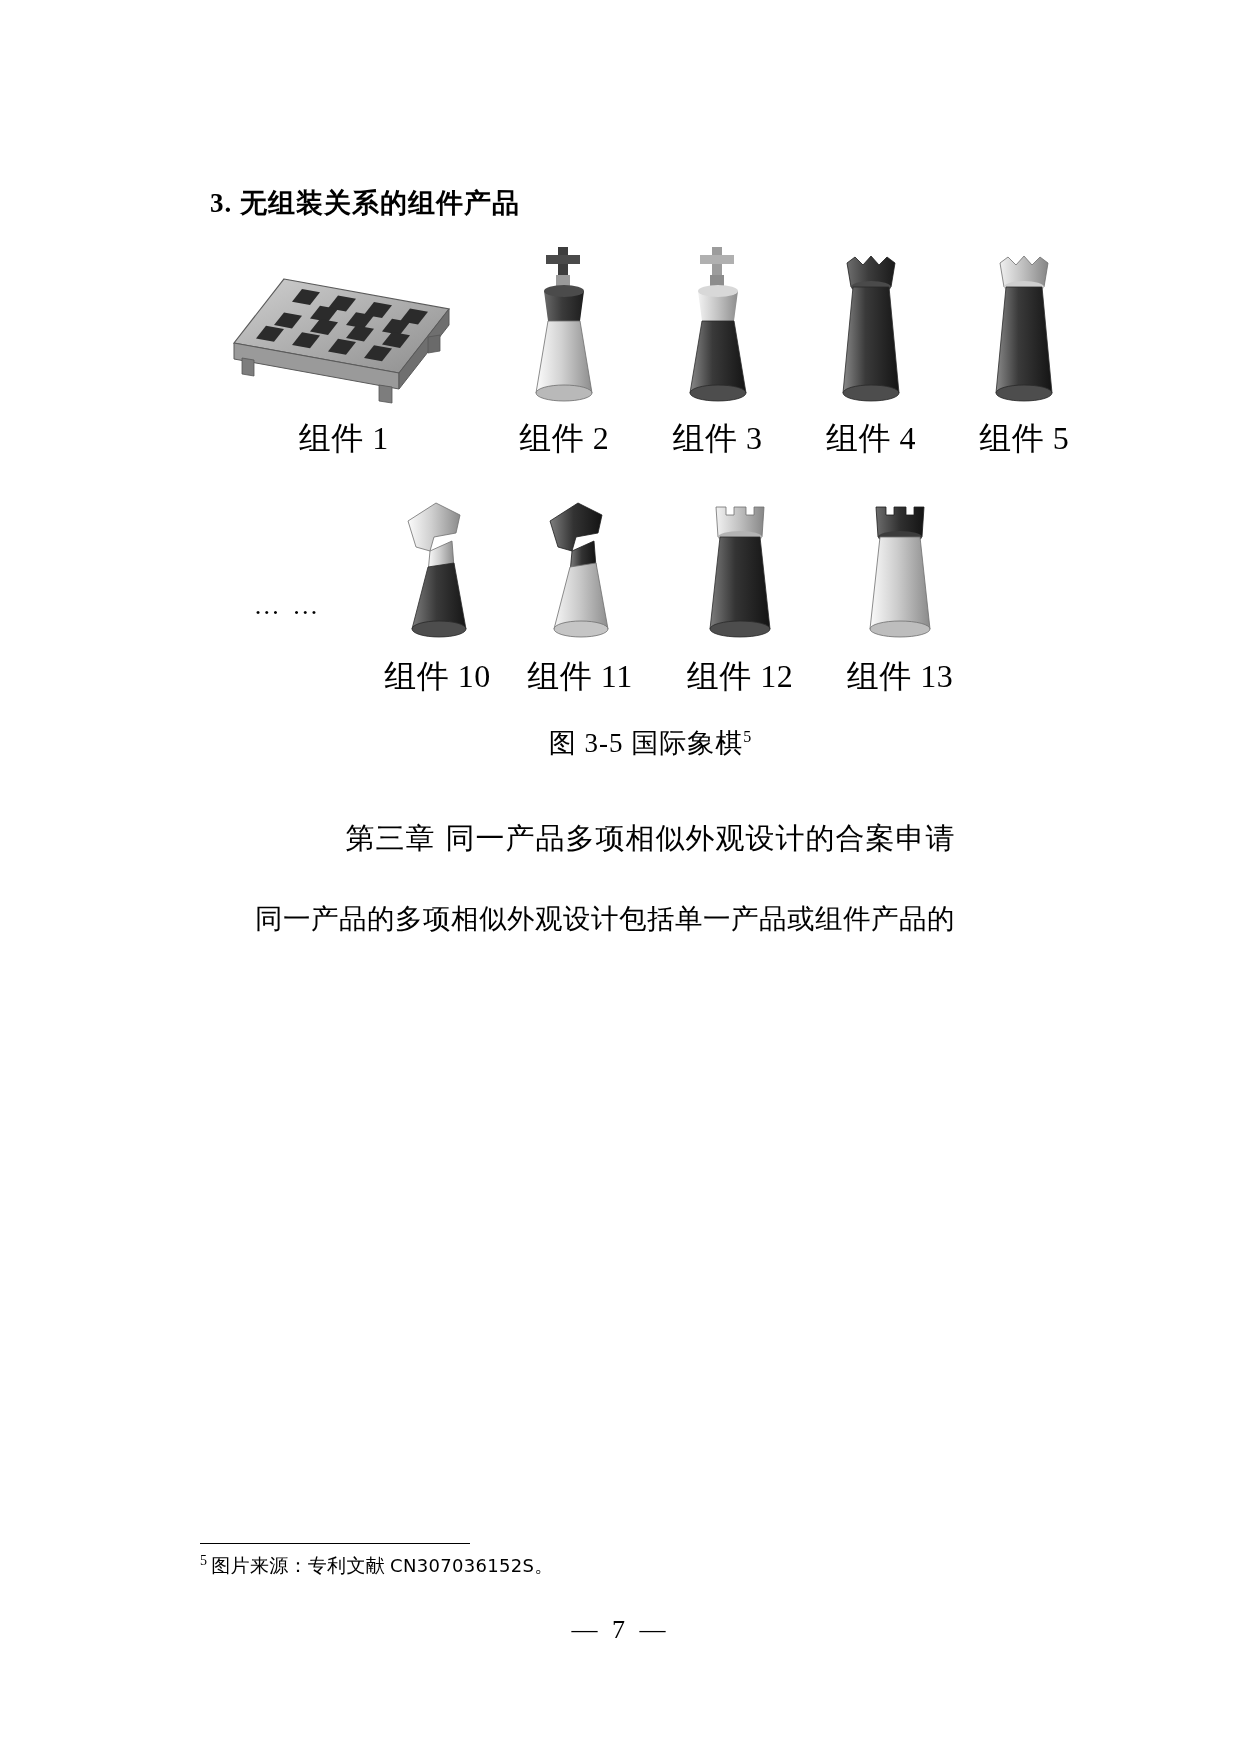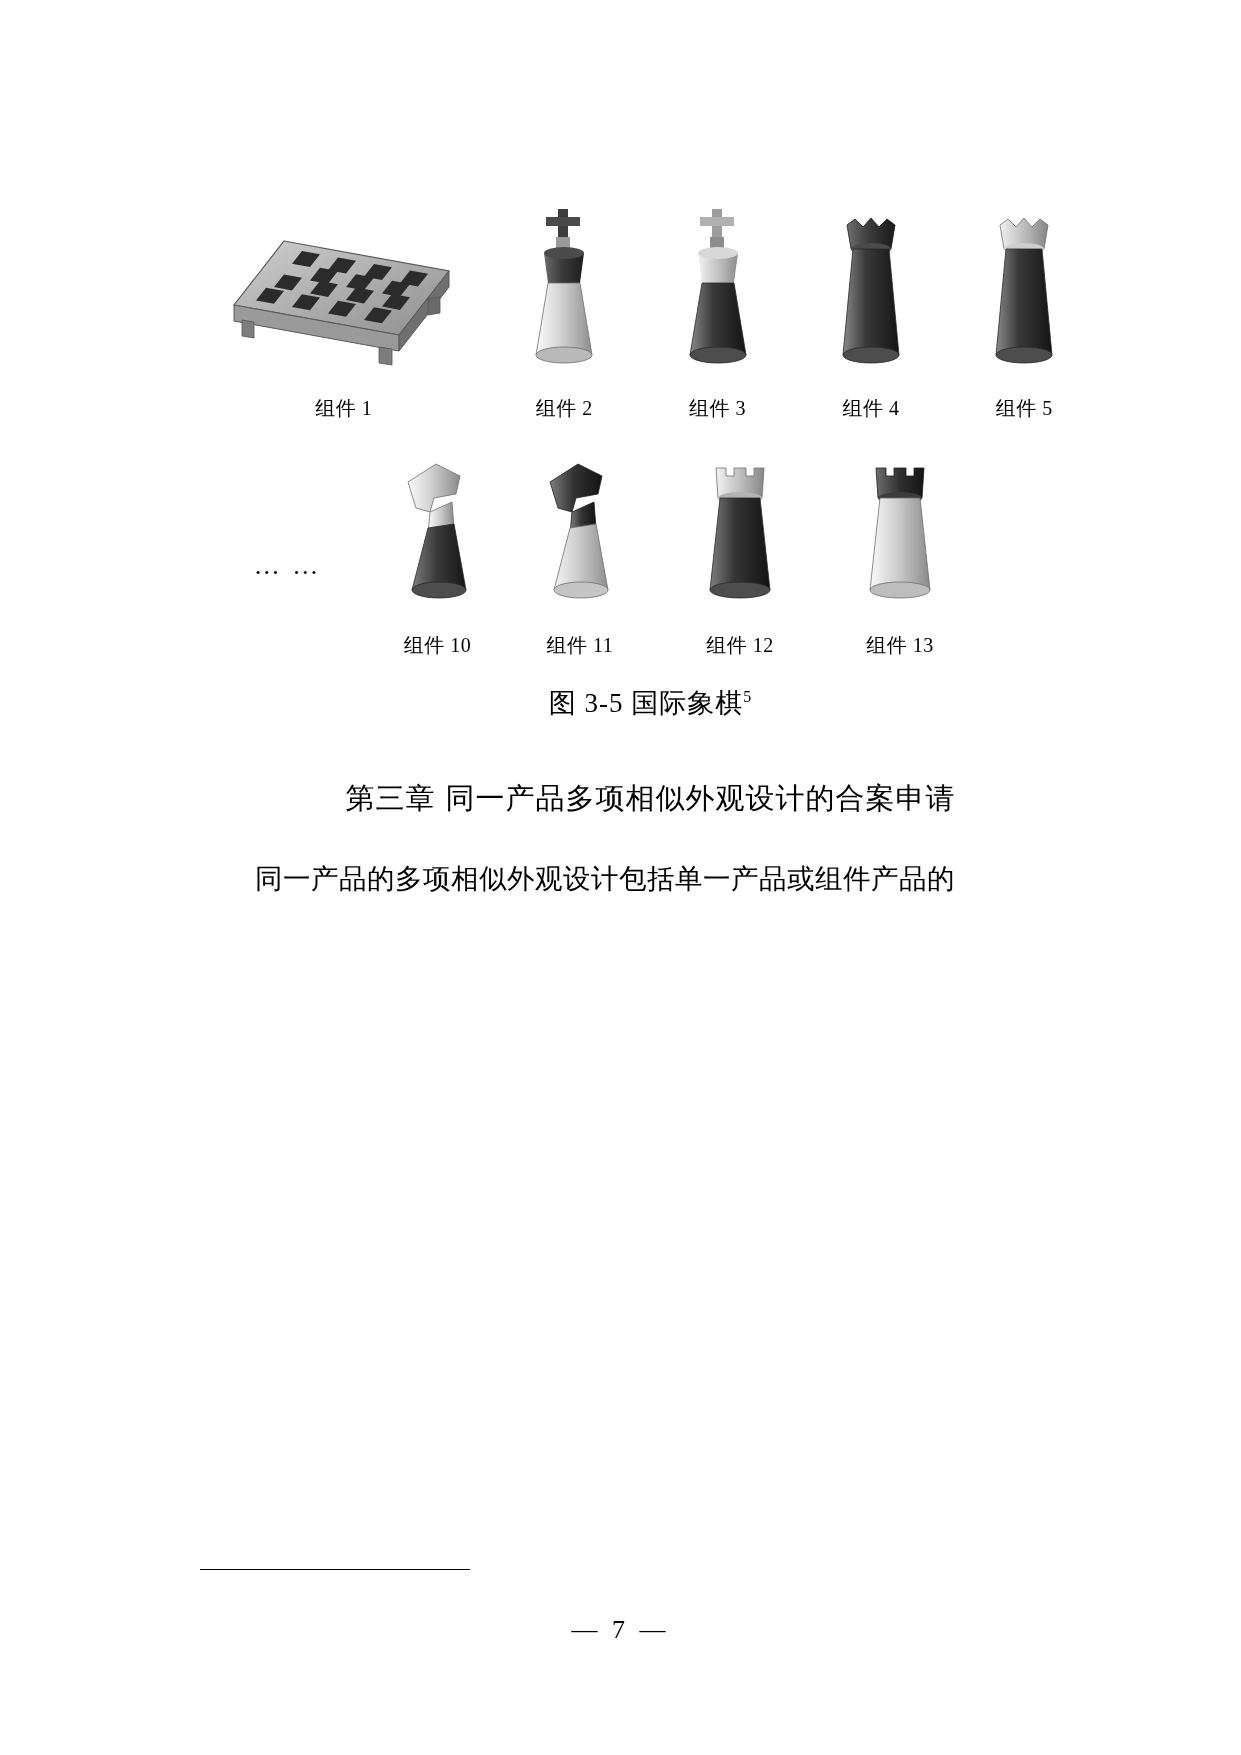--- a/index.html
+++ b/index.html
@@ -52,22 +52,22 @@
     text-align: center;
     position: relative;
   }
   .cell .art {
     height: 170px;
     display: flex;
     align-items: flex-end;
     justify-content: center;
   }
   .cell .caption {
-    font-size: 20px;
-    margin-top: 22px;
+    font-size: 32px;
+    margin-top: 6px;
     letter-spacing: 0.5px;
   }
   .ellipsis-cell {
     width: 175px;
     text-align: center;
     font-size: 26px;
     letter-spacing: 3px;
     padding-bottom: 78px;
   }
   .fig-caption {
@@ -116,20 +116,21 @@
     font-size: 26px;
     letter-spacing: 4px;
   }
   svg { display:block; }
 </style>
 </head>
 <body>
 
 <div class="page">
 
+  <h3 class="section-heading">3. 无组装关系的组件产品</h3>
 
 
   <div class="figure">
 
     <div class="piece-row">
 
       <div class="cell" style="width:300px;">
         <div class="art">
           <svg width="240" height="150" viewBox="0 0 240 150">
             <defs>
@@ -390,15 +391,18 @@
   </div>
 
   <h2 class="chapter-heading">第三章 同一产品多项相似外观设计的合案申请</h2>
 
   <p class="body-text">同一产品的多项相似外观设计包括单一产品或组件产品的</p>
 
 </div>
 
 <div class="footnote-wrap">
   <div class="footnote-rule"></div>
+  <div class="footnote">
+    <sup>5</sup><span>图片来源：专利文献 </span><span class="mono">CN307036152S</span><span>。</span>
+  </div>
 </div>
 
 <div class="page-number">— 7 —</div>
 
 </body></html>

